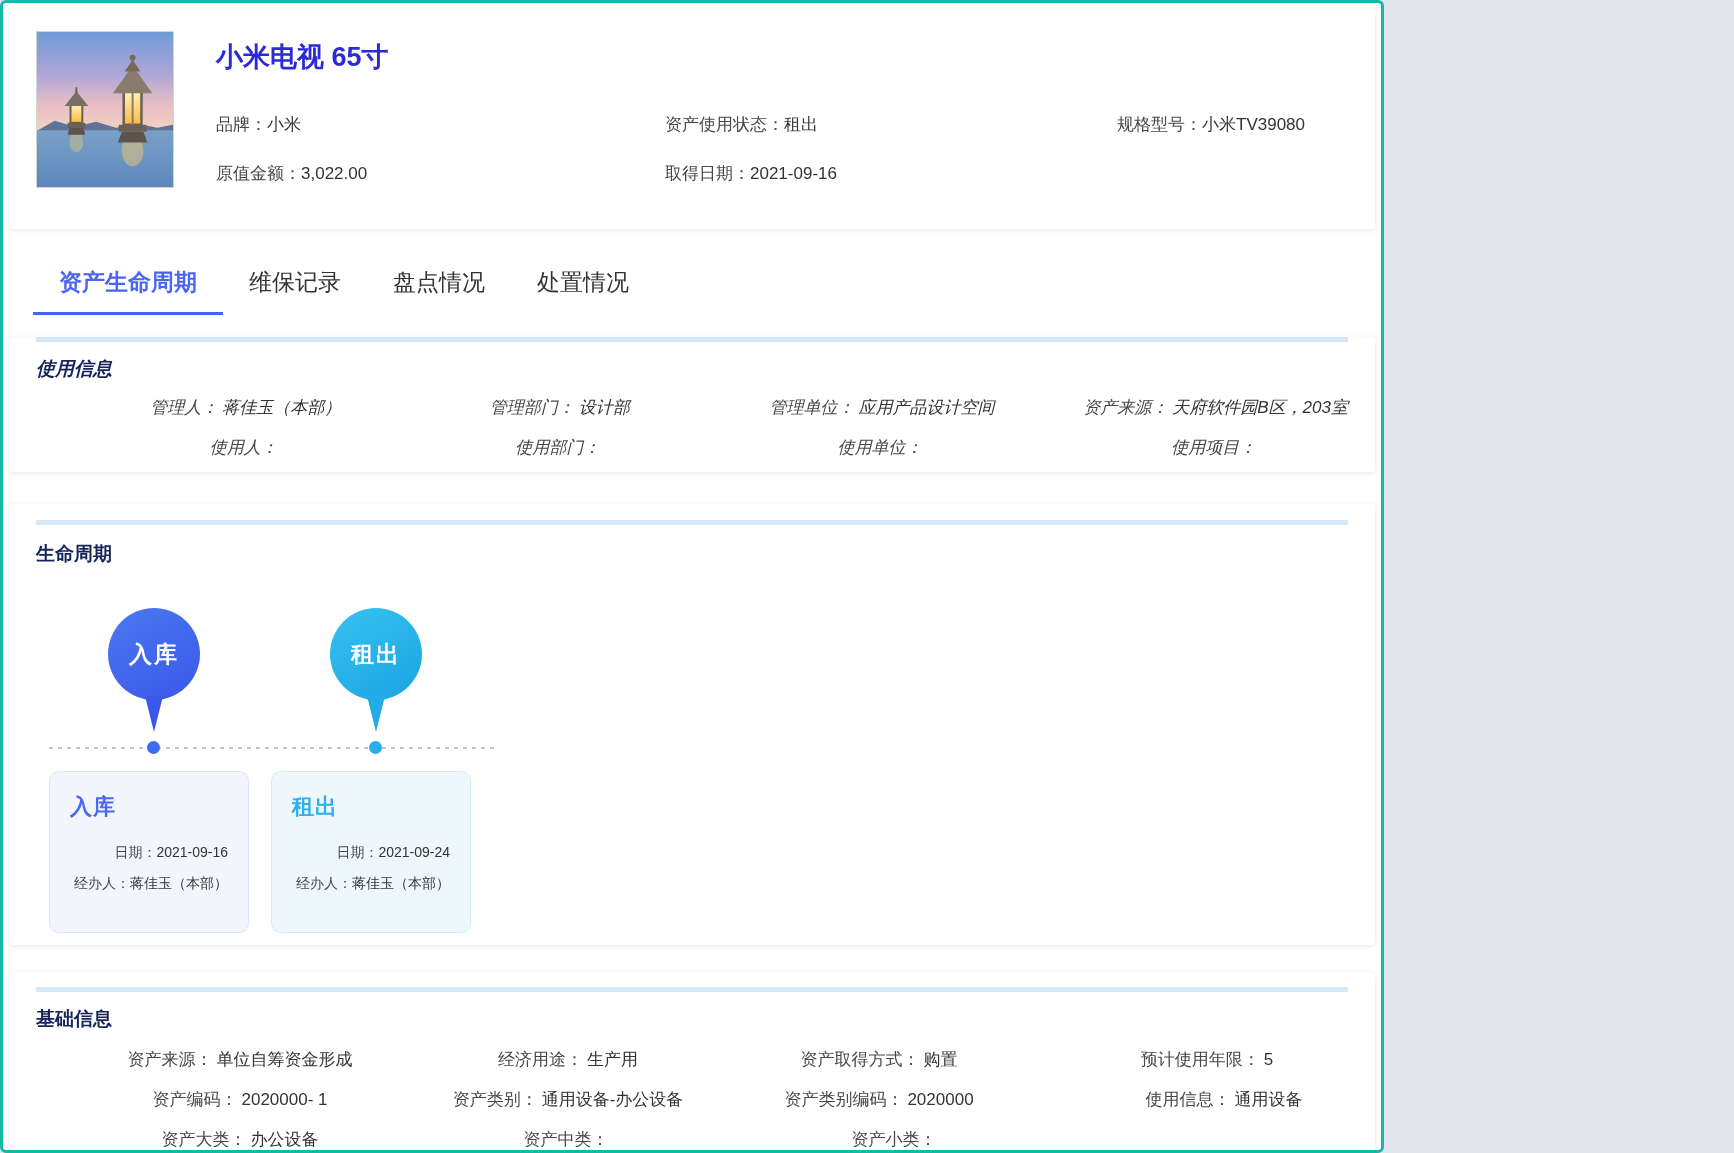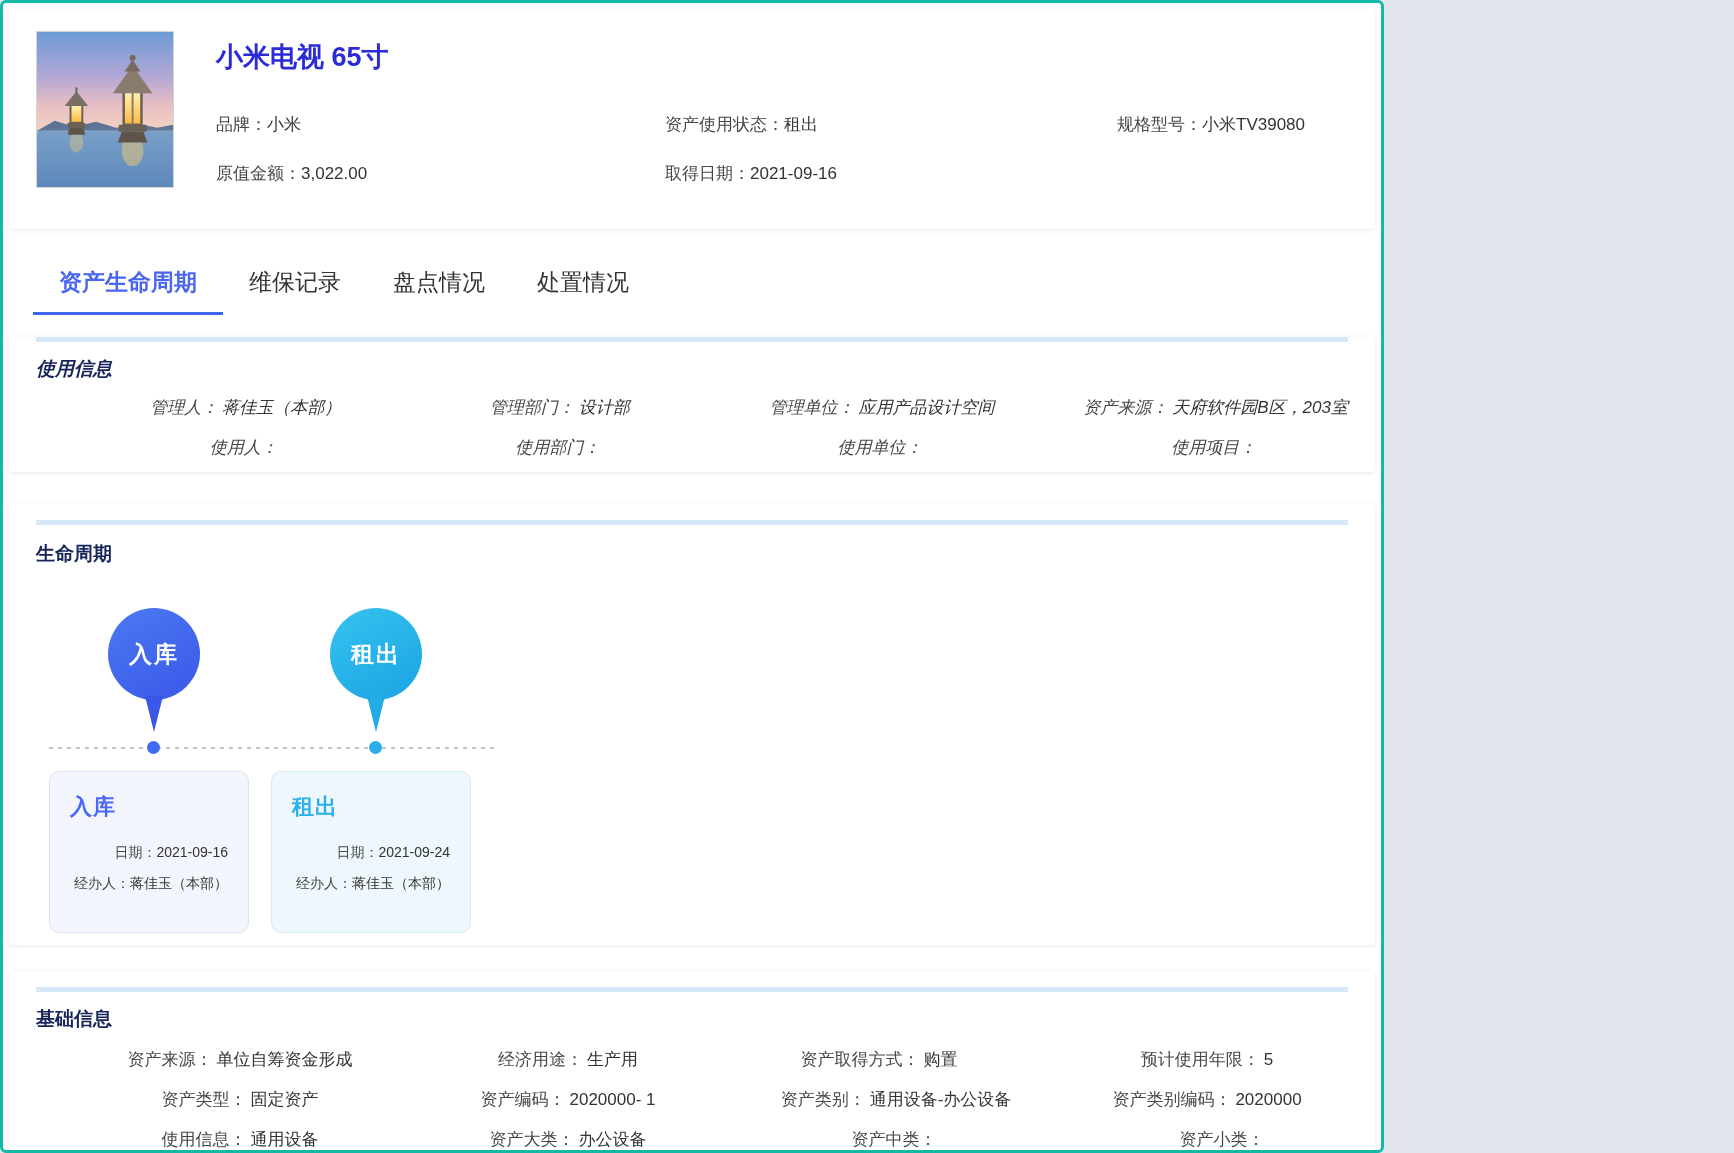--- a/index.html
+++ b/index.html
@@ -312,24 +312,20 @@
       </div>
       <div class="field">
         <span class="lbl">资产取得方式：</span>
           <span class="val">购置</span>
       </div>
       <div class="field">
         <span class="lbl">预计使用年限：</span>
           <span class="val">5</span>
       </div>
       <div class="field">
-        <span class="lbl">资产类型：</span>
-          <span class="val">固定资产</span>
-      </div>
-      <div class="field">
         <span class="lbl">资产编码：</span>
           <span class="val">2020000- 1</span>
       </div>
       <div class="field">
         <span class="lbl">资产类别：</span>
           <span class="val">通用设备-办公设备</span>
       </div>
       <div class="field">
         <span class="lbl">资产类别编码：</span>
           <span class="val">2020000</span>

